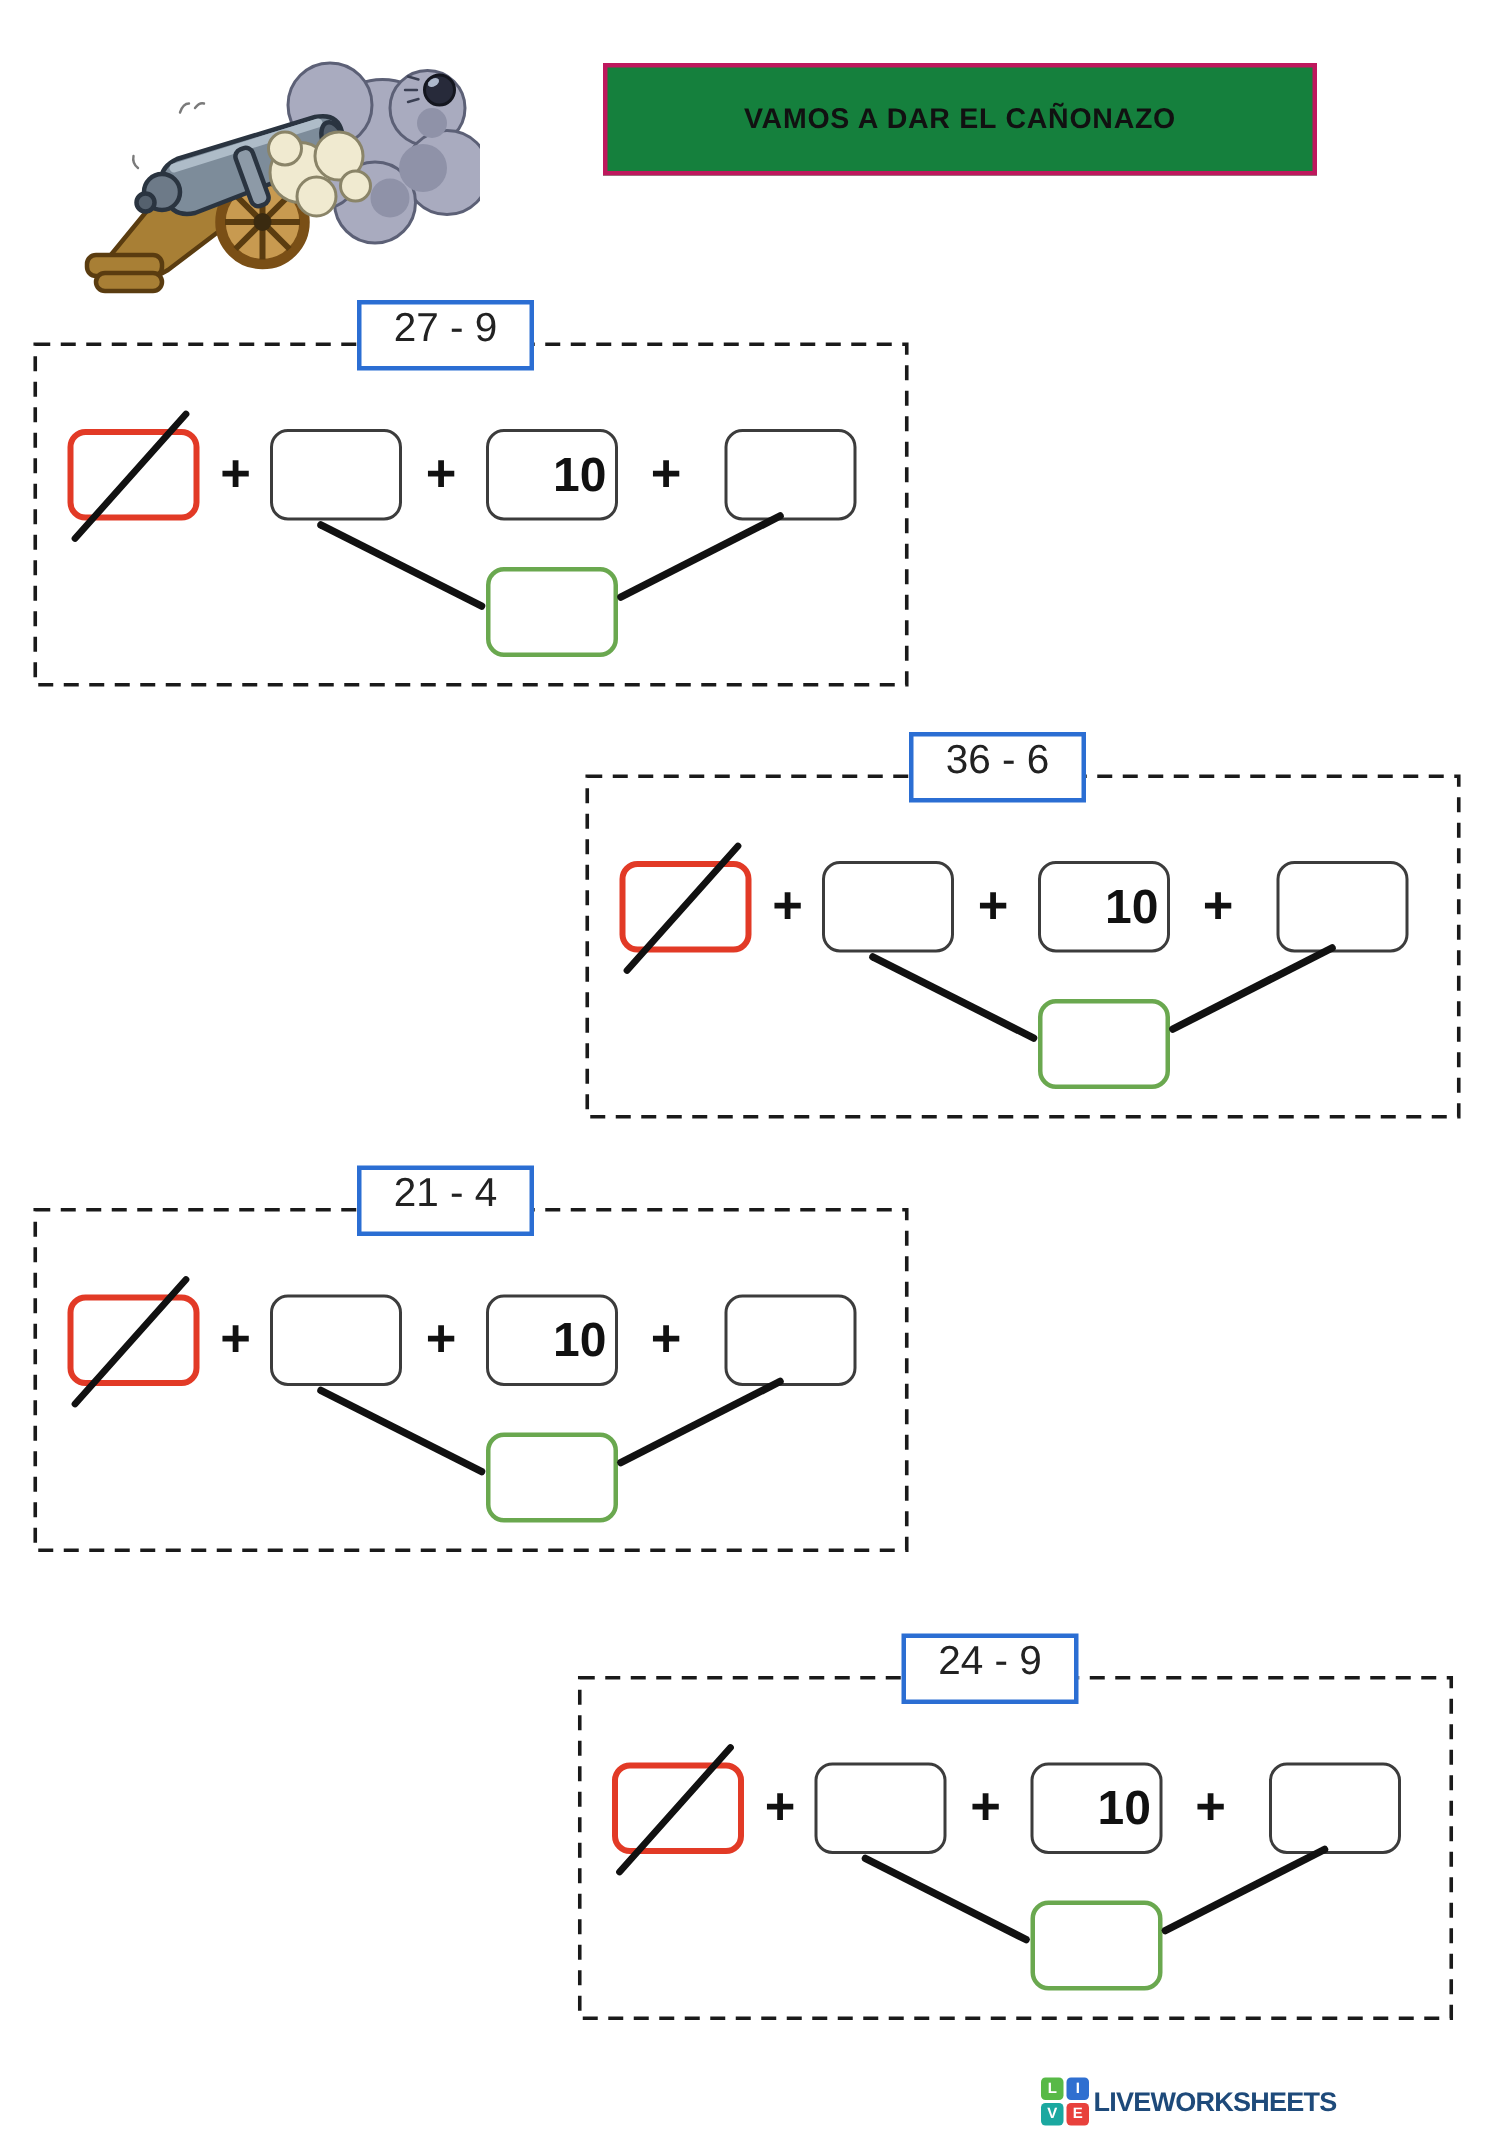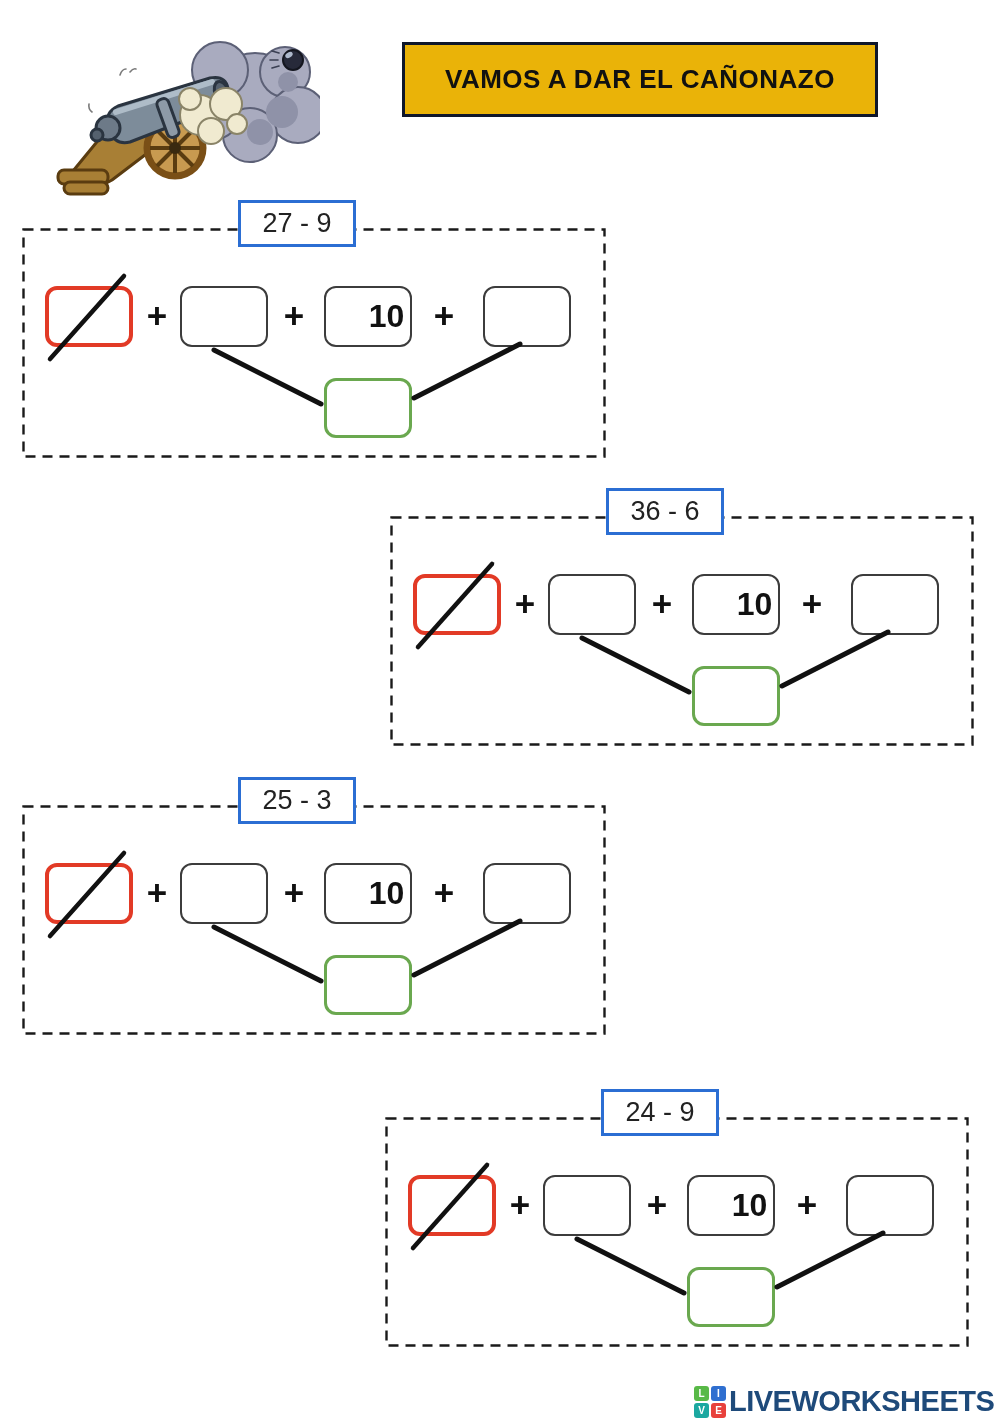--- a/index.html
+++ b/index.html
@@ -4,23 +4,23 @@
 <style>
   html,body { margin:0; padding:0; background:#ffffff; }
   .page {
     position:relative; width:1000px; height:1425px; background:#ffffff;
     font-family:"Liberation Sans", sans-serif; overflow:hidden;
   }
   
   .cannon-wrap { position:absolute; left:50px; top:20px; width:270px; height:180px; }
   .banner {
     position:absolute; left:402px; top:42px; width:476px; height:75px;
-    background:#eab308; border:3px solid #0f172a; box-sizing:border-box;
+    background:#15803d; border:3px solid #be185d; box-sizing:border-box;
     display:flex; align-items:center; justify-content:center;
-    font-size:26px; font-weight:bold; color:#111; letter-spacing:.5px;
+    font-size:19px; font-weight:bold; color:#111; letter-spacing:.5px;
   }
   
   .block { position:absolute; width:584px; height:230px; }
   .block svg.lines { position:absolute; left:0; top:0; z-index:3; pointer-events:none; }
   .dash { fill:none; stroke:#1a1a1a; stroke-width:2.4; stroke-dasharray:10 7; }
   .thick { stroke:#111; stroke-width:5; stroke-linecap:round; }
   .slash { stroke-width:4.5; }
   .pbox {
     position:absolute; top:58px; width:88px; height:61px; box-sizing:border-box;
     border-radius:12px; background:transparent; z-index:2;
@@ -30,35 +30,35 @@
   .pbox.ten   { display:flex; align-items:center; justify-content:center;
                 font-size:32px; font-weight:bold; color:#111; }
   .pbox.green { left:302px; top:150px; height:60px; border:3.5px solid #6aa84f; }
   .plus {
     position:absolute; top:68px; width:34px; line-height:40px; text-align:center;
     font-size:35px; font-weight:bold; color:#111; z-index:2;
   }
   .plabel {
     position:absolute; left:216px; top:-28px; width:118px; height:47px;
     background:#ffffff; border:3px solid #2b6ed3; box-sizing:border-box; z-index:4;
-    display:flex; align-items:center; justify-content:center;
+    display:flex; justify-content:center;
     font-size:27px; color:#222;
   }
   .b1 { left:22px;  top:228px;  }
   .b2 { left:390px; top:516px;  }
   .b3 { left:22px;  top:805px;  }
   .b4 { left:385px; top:1117px; }
   
   .footer { position:absolute; left:694px; top:1385px; display:flex; align-items:center; gap:3px; }
   .logo-grid { display:grid; grid-template-columns:15px 15px; grid-auto-rows:15px; gap:2px; }
   .tile {
     border-radius:3px; color:#fff; font-size:10px; font-weight:bold;
     display:flex; align-items:center; justify-content:center;
   }
-  .brand { font-size:29px; font-weight:bold; color:#1e4a7a; letter-spacing:-0.5px; }
+  .brand { font-size:18px; font-weight:bold; color:#1e4a7a; letter-spacing:-0.5px; }
 </style>
 </head>
 <body>
 
 <div class="page">
 
   <div class="cannon-wrap">
     <svg width="270" height="180" viewBox="0 0 270 180">
 
       <g stroke="#5c6076" stroke-width="2" fill="#a9abbf">
@@ -183,21 +183,21 @@
     <span class="plus" style="left:118px">+</span>
     <div class="pbox plain" style="left:158px"></div>
     <span class="plus" style="left:255px">+</span>
     <div class="pbox plain ten" style="left:302px">
       <span>10</span>
     </div>
     <span class="plus" style="left:405px">+</span>
     <div class="pbox plain" style="left:461px"></div>
     <div class="pbox green"></div>
     <div class="plabel">
-      <span>25 - 3</span>
+      <span>21 - 4</span>
     </div>
   </section>
 
   <section class="block b4">
     <svg class="lines" width="584" height="230" viewBox="0 0 584 230">
       <rect class="dash" x="1.5" y="1.5" width="581" height="227"></rect>
       <line class="thick" x1="192" y1="122" x2="299" y2="176"></line>
       <line class="thick" x1="392" y1="170" x2="498" y2="116"></line>
       <line class="thick slash" x1="28" y1="131" x2="102" y2="48"></line>
     </svg>

